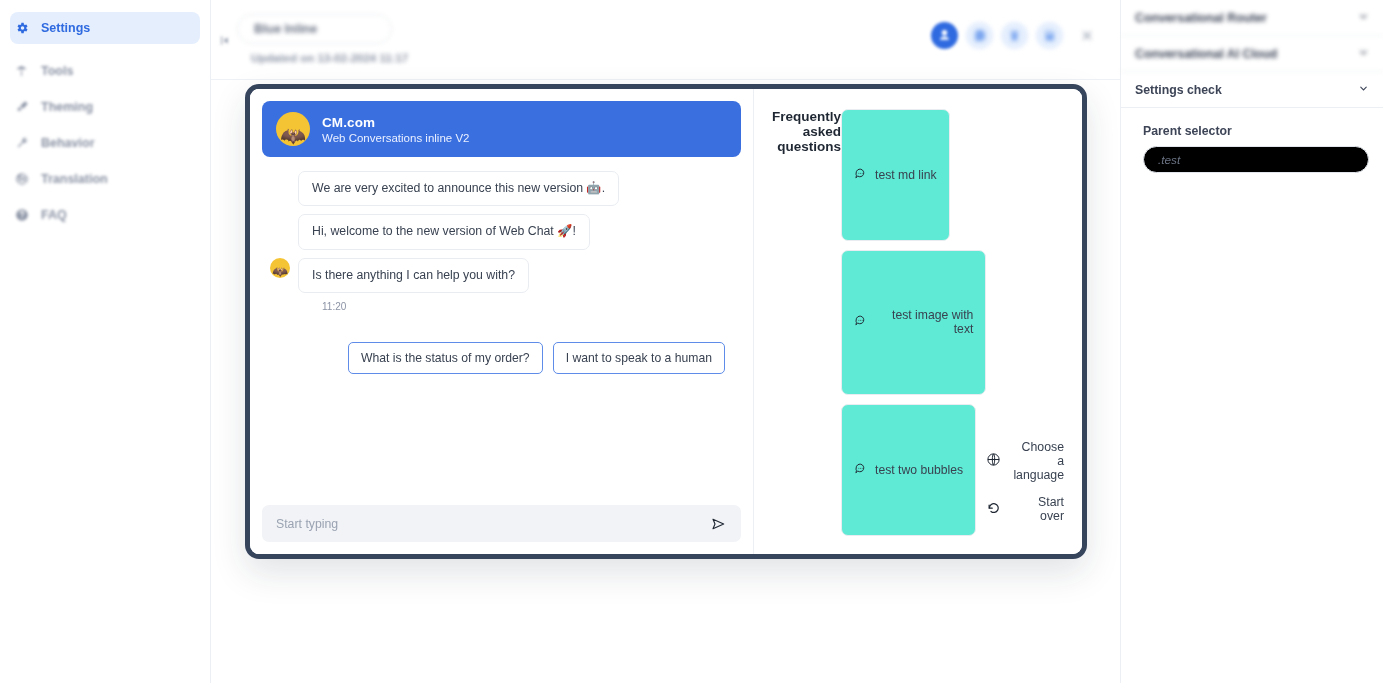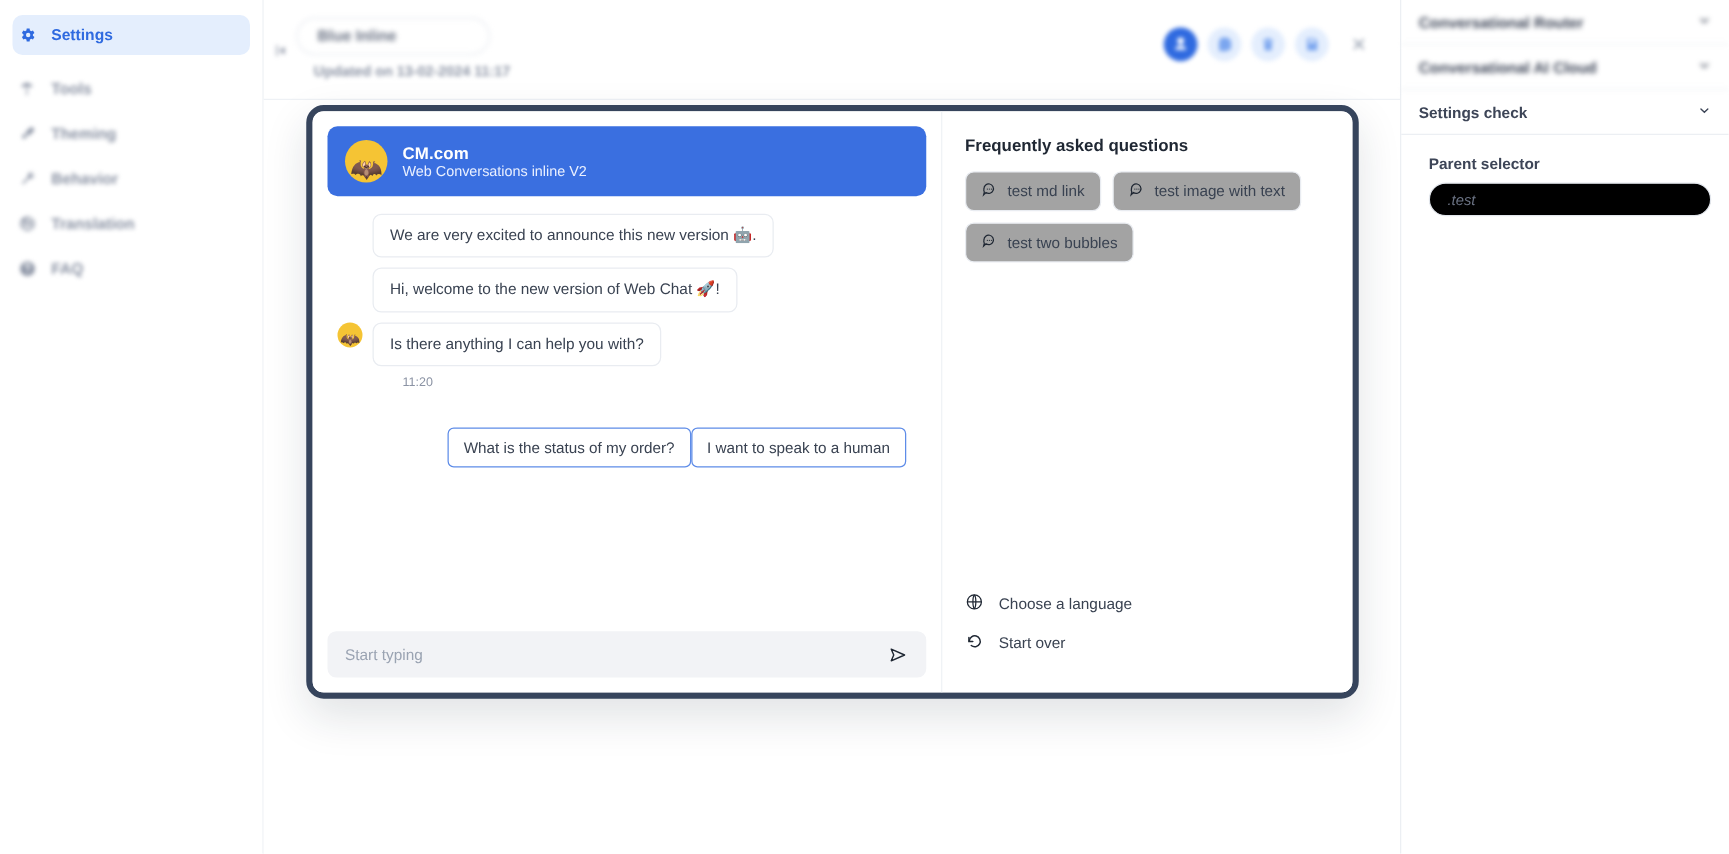--- a/index.html
+++ b/index.html
@@ -107,21 +107,21 @@
     width: 842px; height: 475px;
     background: #fff;
     border: 5px solid #36445c;
     border-radius: 14px;
     overflow: hidden;
     display: flex;
     box-shadow: 0 14px 34px rgba(25,35,55,.13);
   }
   .w-left { width: 504px; flex: 0 0 504px; display: flex; flex-direction: column;
             border-right: 1px solid #eceff3; background:#fff; padding: 12px 12px 12px 12px; }
-  .w-right { flex: 1 1 auto; display: flex; flex-direction: column; padding: 20px 18px 18px 18px; background:#fff; }
+  .w-right { flex: 1 1 auto; display: flex; flex-direction: row; padding: 20px 18px 18px 18px; background:#fff;text-align:right; }
 
   .chat-header {
     background: #3a6fe0;
     border-radius: 8px;
     height: 56px;
     display: flex; align-items: center; gap: 12px;
     padding: 0 14px;
     flex: 0 0 56px;
   }
   .avatar {
@@ -144,21 +144,21 @@
   .msg-row { display: flex; align-items: flex-start; gap: 8px; margin-bottom: 8px; }
   .msg-row.indent { padding-left: 28px; }
   .bubble {
     border: 1px solid #e9ecf1; border-radius: 7px;
     padding: 9px 13px; font-size: 12.3px; color: #394251;
     background: #fff; max-width: 330px; line-height: 1.25;
   }
   .msg-time { font-size: 10px; color: #8b93a4; margin: 2px 0 0 52px; }
 
   .quick-replies {
-    display: flex; justify-content: flex-end;
+    display: flex; gap: 10px; justify-content: flex-end;
     padding: 30px 8px 0 8px; flex-wrap: wrap;
   }
   .qr {
     border: 1px solid #5e8ce8; border-radius: 5px;
     background: #fff; color: #394251;
     font-size: 12.2px; padding: 8px 12px; cursor: pointer;
     font-family: "Liberation Sans", sans-serif;
   }
 
   .composer {
@@ -172,21 +172,21 @@
     font-size: 12.3px; color: #394251; font-family: "Liberation Sans", sans-serif;
   }
   .composer input::placeholder { color: #9aa3b2; }
   .send-btn { background:none;border:0;cursor:pointer;display:flex;align-items:center;padding:0 0 0 8px; }
 
   .faq-title { font-size: 13.5px; font-weight: 700; color: #1f2733; margin-bottom: 13px; }
   .faq-chips { display: flex; flex-wrap: wrap; gap: 9px; }
   .chip {
     display: inline-flex; align-items: center; gap: 8px;
     border: 1px solid #e9ecf1; border-radius: 7px;
-    background: #a3a3a3; padding: 7px 12px;
+    background: #5eead4; padding: 7px 12px;
     font-size: 12.2px; color: #394251; cursor: pointer;
   }
   .menu-block { margin-top: auto; }
   .menu-title { font-size: 13.5px; font-weight: 700; color:#1f2733; margin-bottom: 14px; }
   .menu-item {
     display: flex; align-items: center; gap: 12px;
     font-size: 12.3px; color: #394251; margin-bottom: 13px; cursor: pointer;
   }
 
   

